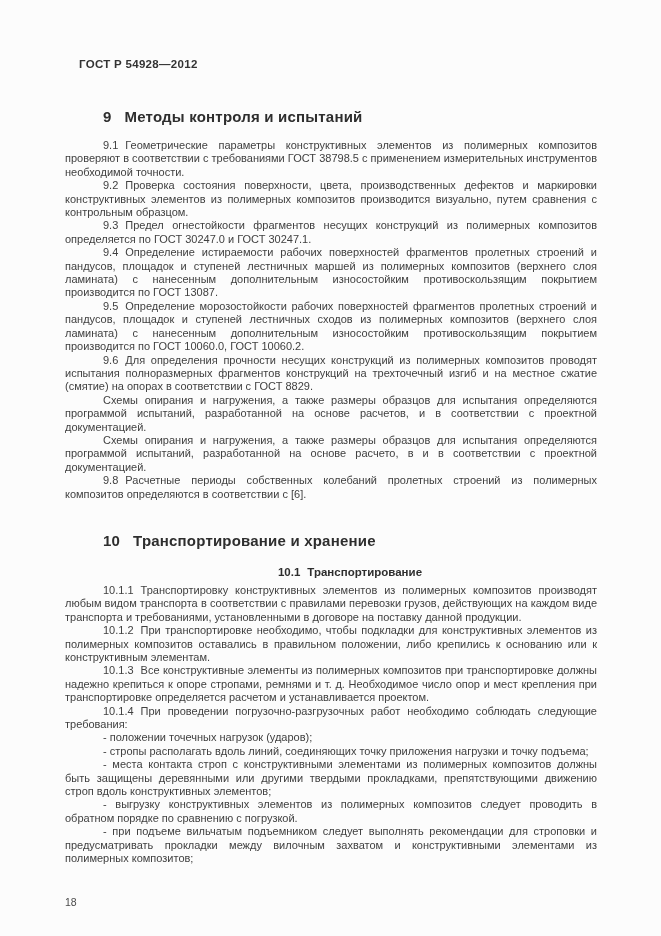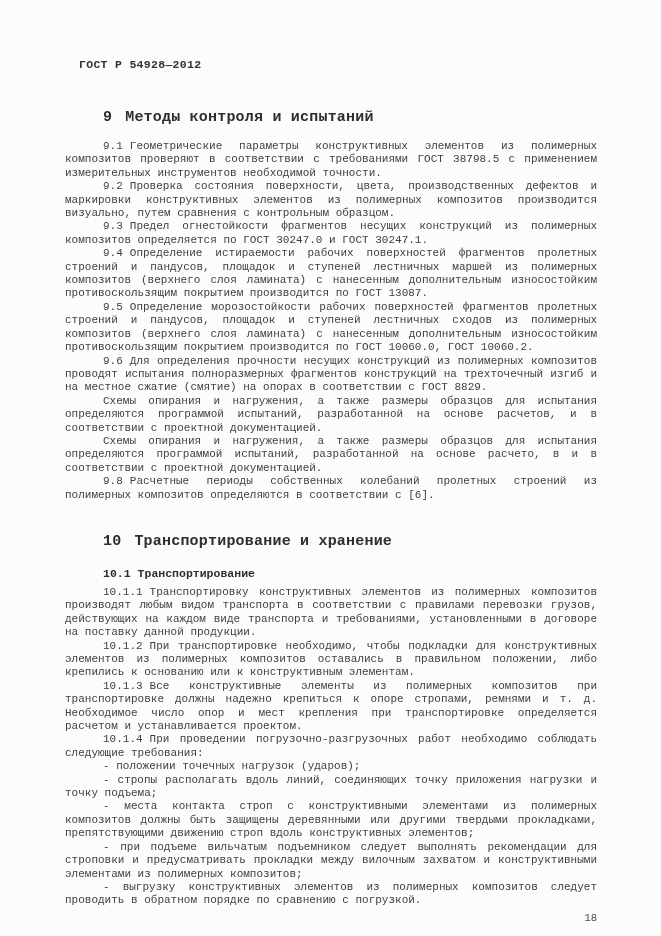--- a/index.html
+++ b/index.html
@@ -9,21 +9,21 @@
     height: 936px;
     background: #fcfcfc;
     overflow: hidden;
   }
   .page {
     box-sizing: border-box;
     width: 661px;
     height: 788px;
     background: #fcfcfc;
     padding: 58px 64px 0 65px;
-    font-family: Liberation Mono, monospace;
+    font-family: Liberation Sans, sans-serif;
     color: #404040;
   }
   .doc-number {
     font-size: 11.5px;
     font-weight: 700;
     color: #333333;
     letter-spacing: 0.3px;
     margin-left: 14px;
   }
   .sec-title {
@@ -33,37 +33,37 @@
     letter-spacing: 0.2px;
     margin: 38px 0 14px 38px;
   }
   .sec-title .sec-num { margin-right: 13px; }
   .sec-title-10 { margin: 31px 0 17px 38px; }
   .sub-title {
     font-size: 11.5px;
     font-weight: 700;
     color: #2e2e2e;
     margin: 0 0 6px 38px;
+    text-align: center;
   }
   .sub-title .sec-num { margin-right: 7px; }
   p.body {
     font-size: 11px;
     line-height: 13.4px;
     text-align: justify;
     text-indent: 38px;
     margin: 0;
     color: #404040;
   }
   .pnum { margin-right: 7px; }
   .pnum:empty { display: none; }
   .page-number {
     font-size: 10.5px;
     color: #4a4a4a;
-    margin-top: 4px;
-    text-align: right;
+    margin-top: 30px;
   }
 </style>
 </head>
 <body>
 
 <div class="page">
 
   <div class="doc-number">ГОСТ Р 54928—2012</div>
 
   <div class="sec-title"><span class="sec-num">9</span><span>Методы контроля и испытаний</span></div>
@@ -82,18 +82,18 @@
 
   <div class="sub-title"><span class="sec-num">10.1</span><span>Транспортирование</span></div>
 
   <p class="body"><span class="pnum">10.1.1</span><span>Транспортировку конструктивных элементов из полимерных композитов производят любым видом транспорта в соответствии с правилами перевозки грузов, действующих на каждом виде транспорта и требованиями, установленными в договоре на поставку данной продукции.</span></p>
   <p class="body"><span class="pnum">10.1.2</span><span>При транспортировке необходимо, чтобы подкладки для конструктивных элементов из полимерных композитов оставались в правильном положении, либо крепились к основанию или к конструктивным элементам.</span></p>
   <p class="body"><span class="pnum">10.1.3</span><span>Все конструктивные элементы из полимерных композитов при транспортировке должны надежно крепиться к опоре стропами, ремнями и т. д. Необходимое число опор и мест крепления при транспортировке определяется расчетом и устанавливается проектом.</span></p>
   <p class="body"><span class="pnum">10.1.4</span><span>При проведении погрузочно-разгрузочных работ необходимо соблюдать следующие требования:</span></p>
   <p class="body"><span>- положении точечных нагрузок (ударов);</span></p>
   <p class="body"><span>- стропы располагать вдоль линий, соединяющих точку приложения нагрузки и точку подъема;</span></p>
   <p class="body"><span>- места контакта строп с конструктивными элементами из полимерных композитов должны быть защищены деревянными или другими твердыми прокладками, препятствующими движению строп вдоль конструктивных элементов;</span></p>
+  <p class="body"><span>- выгрузку конструктивных элементов из полимерных композитов следует проводить в обратном порядке по сравнению с погрузкой.</span></p>
   <p class="body"><span>- при подъеме вильчатым подъемником следует выполнять рекомендации для строповки и предусматривать прокладки между вилочным захватом и конструктивными элементами из полимерных композитов;</span></p>
-  <p class="body"><span>- выгрузку конструктивных элементов из полимерных композитов следует проводить в обратном порядке по сравнению с погрузкой.</span></p>
 
   <div class="page-number">18</div>
 
 </div>
 
 </body></html>

